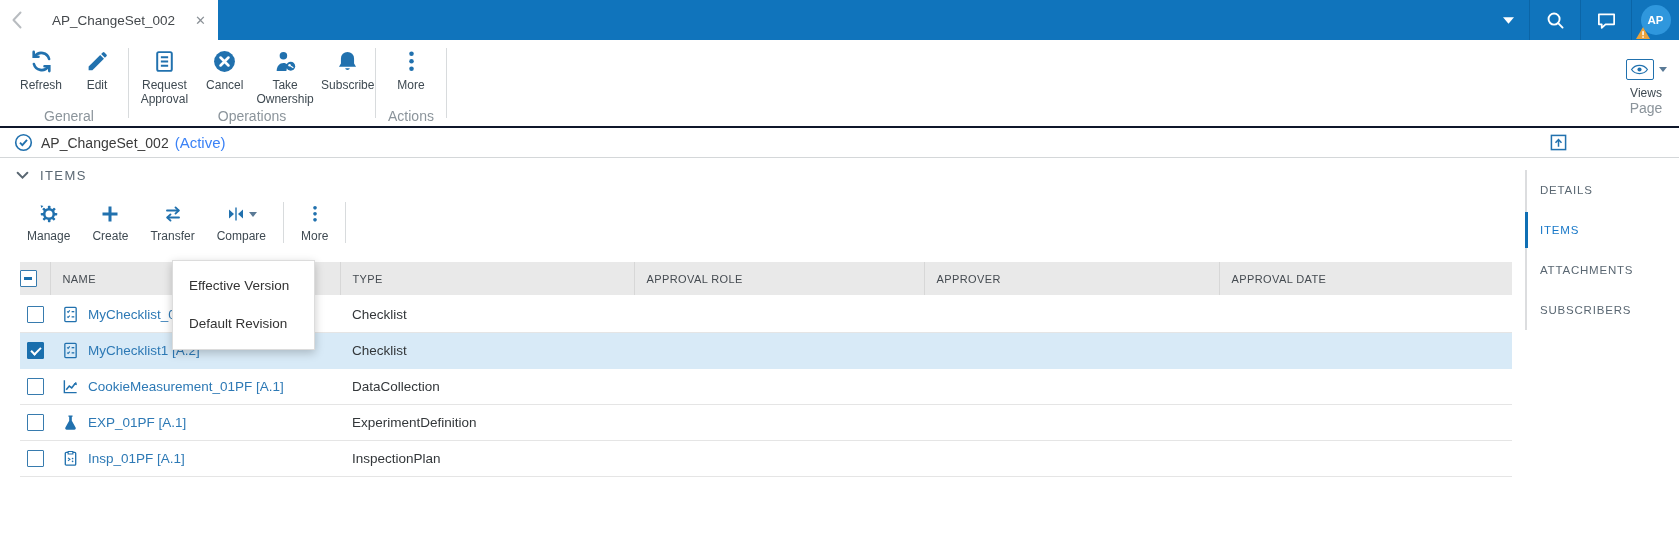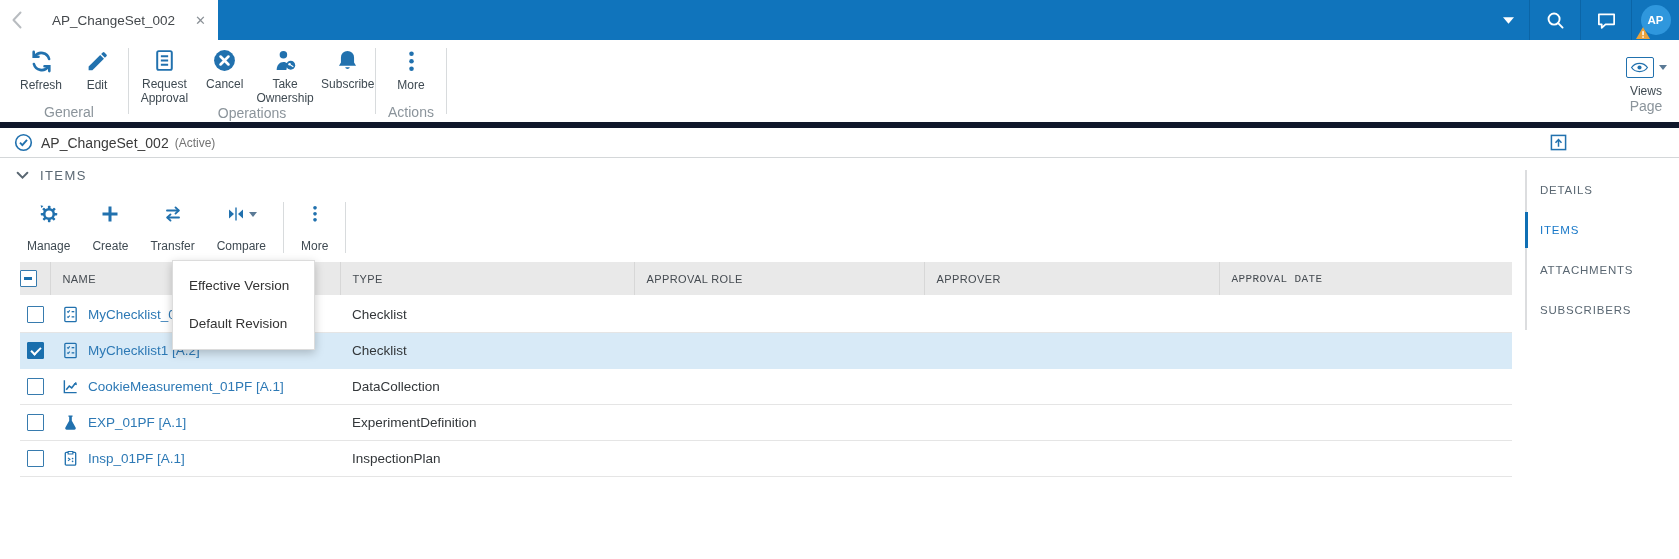--- a/index.html
+++ b/index.html
@@ -23,21 +23,21 @@
   .tb-caret{width:42px;display:flex;justify-content:center;align-items:center;height:40px;cursor:pointer;}
   .tb-btn{width:50px;height:40px;display:flex;justify-content:center;align-items:center;cursor:pointer;}
   .tb-sep{width:1px;height:40px;background:var(--blue-sep);}
   .avatar-wrap{width:47px;height:40px;display:flex;justify-content:center;align-items:center;position:relative;cursor:pointer;}
   .avatar{width:30px;height:30px;border-radius:50%;background:var(--avatar);color:#fff;font-size:11.5px;
     font-weight:bold;display:flex;align-items:center;justify-content:center;}
   .warn{position:absolute;left:4px;bottom:3px;width:14px;height:12px;}
 
   
   .ribbon{position:absolute;left:0;top:40px;width:1679px;height:88px;background:#fff;
-    border-bottom:6px solid #0f172a;display:flex;align-items:stretch;padding-left:10px;}
+    border-bottom:2px solid #0f172a;display:flex;align-items:stretch;padding-left:10px;}
   .rgroup{display:flex;flex-direction:column;}
   .rbtns{flex:1;display:flex;justify-content:space-evenly;align-items:flex-start;padding-top:8px;}
   .rbtn{display:flex;flex-direction:column;align-items:center;cursor:pointer;padding:0 4px;min-width:50px;}
   .ricon{height:27px;display:flex;align-items:center;justify-content:center;color:var(--icon-blue);}
   .ricon svg{width:25px;height:25px;}
   .rlabel{margin-top:4px;font-size:12px;color:#3f4a52;text-align:center;line-height:1.15;max-width:72px;}
   .rglabel{height:18px;font-size:14px;color:#8b949b;text-align:center;padding-bottom:4px;}
   .ribbon-sep{width:1px;background:#d8dbdd;margin:8px 0 8px 0;}
   .ribbon-spacer{flex:1;}
   .eyerow{display:flex;align-items:center;gap:5px;}
@@ -46,42 +46,42 @@
   .eyebox svg{width:19px;height:13px;}
   .small-caret{color:#5a7a96;display:flex;}
   .small-caret svg{width:8px;height:5px;}
 
   
   .objheader{position:absolute;left:0;top:128px;width:1679px;height:30px;border-bottom:1px solid #d4d7d9;
     display:flex;align-items:center;padding-left:14px;background:#fff;}
   .obj-check{color:var(--icon-blue);display:flex;margin-right:8px;}
   .obj-check svg{width:19px;height:19px;}
   .obj-title{font-size:14px;color:#3b3b3b;}
-  .obj-status{font-size:12px;color:#737373;margin-left:6px;}
+  .obj-status{font-size:15px;color:#3b82f6;margin-left:6px;}
   .panel-btn{position:absolute;right:112px;top:6px;color:var(--icon-blue);cursor:pointer;display:flex;}
   .panel-btn svg{width:17px;height:17px;}
 
   
   .section-head{position:absolute;left:16px;top:168px;display:flex;align-items:center;gap:11px;cursor:pointer;}
   .sec-chevron{display:flex;}
   .sec-title{font-size:13px;letter-spacing:1.4px;color:#5a6772;}
 
   .items-toolbar{position:absolute;left:16px;top:202px;display:flex;align-items:stretch;}
   .itbtn{display:flex;flex-direction:column;align-items:center;cursor:pointer;padding:0 11px;}
   .iticon{height:24px;display:flex;align-items:center;justify-content:center;color:var(--icon-blue);gap:3px;}
   .iticon svg{width:20px;height:20px;}
   .iticon .small-caret svg{width:8px;height:5px;}
-  .itlabel{margin-top:13px;font-size:12px;color:#3f4a52;}
+  .itlabel{margin-top:3px;font-size:12px;color:#3f4a52;}
   .it-sep{width:1px;background:#d8dbdd;margin:0 6px;}
 
   
   .grid{position:absolute;left:20px;top:262px;width:1492px;border-collapse:collapse;table-layout:fixed;}
   .grid th{height:34px;background:var(--hdr-bg);font-size:11px;font-weight:normal;color:#454b51;
     letter-spacing:.4px;text-align:left;padding-left:12px;border-right:1px solid #d7d7d7;border-bottom:2px solid #fff;}
-  .grid th:last-child{border-right:none;font-family:Liberation Mono, monospace;}
+  .grid th:last-child{border-right:none;}
   .grid td{height:36px;border-bottom:1px solid #e5e5e5;font-size:13.5px;color:#33373a;padding-left:12px;overflow:hidden;white-space:nowrap;}
   .grid tr.selected td{background:var(--row-sel);border-bottom-color:var(--row-sel);}
   .cbcell{padding-left:0 !important;text-align:center;}
   .cb{display:inline-block;width:17px;height:17px;border:1.5px solid #377bae;background:#fff;border-radius:1px;
     position:relative;vertical-align:middle;cursor:pointer;}
   .cb.checked{background:var(--cb-blue);border-color:var(--cb-blue);}
   .cb.checked::after{content:"";position:absolute;left:3.5px;top:4px;width:8px;height:4px;
     border-left:2px solid #fff;border-bottom:2px solid #fff;transform:rotate(-45deg);}
   .cb.indeterminate::after{content:"";position:absolute;left:3px;top:6px;width:8px;height:2.5px;background:var(--cb-blue);}
   .nwrap{display:flex;align-items:center;gap:9px;}

